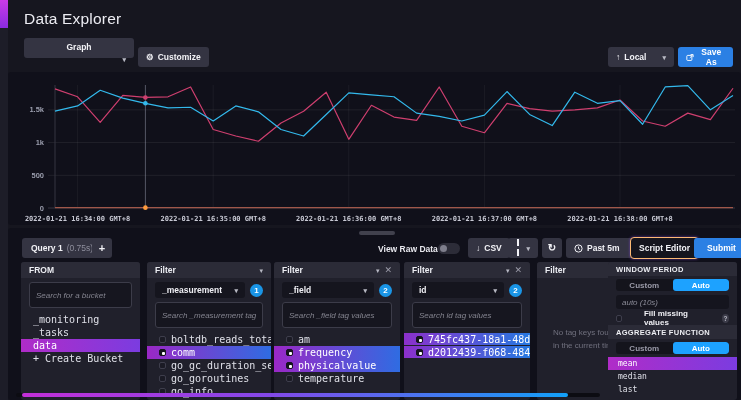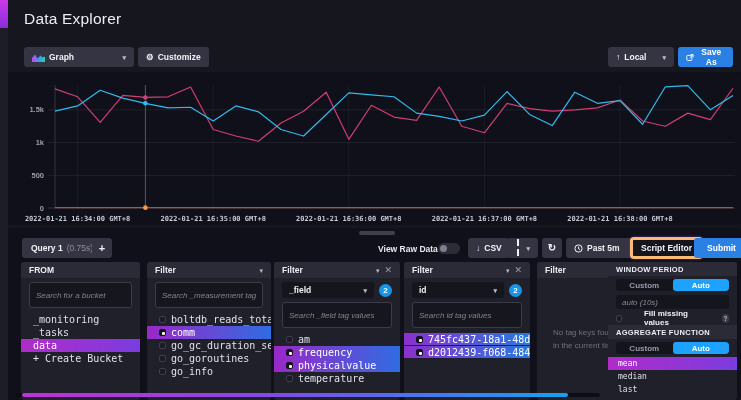--- a/index.html
+++ b/index.html
@@ -14,21 +14,21 @@
   
   .page-title{position:absolute;left:24px;top:10px;font-size:15.5px;font-weight:500;color:#ececf2;letter-spacing:.2px;}
 
   .btn{display:flex;align-items:center;gap:4px;background:#343442;color:#f2f2f6;border:none;border-radius:3px;
     font-size:8.5px;font-weight:bold;height:20px;padding:0 8px;box-sizing:border-box;cursor:pointer;
     font-family:"Liberation Sans",sans-serif;}
   .btn-blue{background:#2b80e4;color:#fff;}
   .chev{font-size:7px;color:#b8b9c4;line-height:1;}
   .icon{font-style:normal;line-height:1;}
 
-  .graph-select{position:absolute;left:24px;top:47px;width:110px;}
+  .graph-select{position:absolute;left:24px;top:38px;width:110px;flex-direction:column;}
   .graph-select .chev{margin-left:auto;}
   .customize-btn{position:absolute;left:138px;top:47px;}
   .local-select{position:absolute;left:608px;top:47px;width:66px;}
   .local-select .chev{margin-left:auto;}
   .saveas-btn{position:absolute;left:678px;top:47px;width:55px;}
 
   
   .chart-panel{position:absolute;left:8px;top:72px;width:733px;height:153px;background:#10101a;border-radius:3px;}
   #chart-svg{position:absolute;left:0;top:0;}
 
@@ -44,21 +44,21 @@
   .raw-label{position:absolute;left:370px;top:6px;font-size:8.5px;font-weight:bold;color:#e8e8ee;}
   .raw-toggle{position:absolute;left:430px;top:5px;width:22px;height:11px;border-radius:6px;background:#2c2c38;cursor:pointer;}
   .raw-toggle .knob{position:absolute;left:2px;top:2px;width:7px;height:7px;border-radius:50%;background:#7e7e8c;}
   .csv-btn{position:absolute;left:460px;top:0;}
   .pause-btn{position:absolute;left:500px;top:0;width:30px;justify-content:center;gap:5px;}
   .pbar{display:inline-block;width:2px;height:7px;background:#f2f2f6;margin-right:1px;}
   .refresh-btn{position:absolute;left:534px;top:0;width:20px;justify-content:center;padding:0;font-size:10px;}
   .range-select{position:absolute;left:558px;top:0;width:84px;}
   .range-select .chev{margin-left:auto;}
   .clock{width:9px;height:9px;flex:0 0 9px;}
-  .script-editor-btn{position:absolute;left:648px;top:-1px;height:22px;background:#15151e;border:3px solid #fdba74;
+  .script-editor-btn{position:absolute;left:648px;top:-1px;height:22px;background:#15151e;border:1px solid #fdba74;
     border-radius:4px;box-shadow:0 0 3px rgba(138,75,232,.6);text-align:center;}
   .submit-btn{position:absolute;left:712px;top:0;width:55px;justify-content:center;}
   
   .submit-btn{left:686px;}
   .script-editor-btn{left:622px;}
 
   
   .card{position:absolute;top:34px;height:138px;background:#20202b;border-radius:3px;overflow:hidden;box-sizing:border-box;}
   .card-head{height:16px;background:#2b2b37;display:flex;align-items:center;padding:0 8px;gap:5px;}
   .card-head .ct{font-size:8.5px;font-weight:bold;color:#ecedf2;}
@@ -259,20 +259,27 @@
             <span>+ Create Bucket</span>
           </div>
       </div>
     </div>
 
     <div class="card p-f1">
       <div class="card-head">
         <span class="ct">Filter</span>
         <span class="chev">▾</span>
       </div>
+      <div class="dd-row">
+        <div class="dropdown">
+          <span>_measurement</span>
+          <span class="chev">▾</span>
+        </div>
+        <div class="badge">1</div>
+      </div>
       <input class="search" placeholder="Search _measurement tag values" style="">
       <div class="rows">
         <div class="row">
             <span class="cb"></span>
             <span>boltdb_reads_total</span>
           </div>
         <div class="row sel g-pb">
             <span class="cb"></span>
             <span>comm</span>
           </div>

